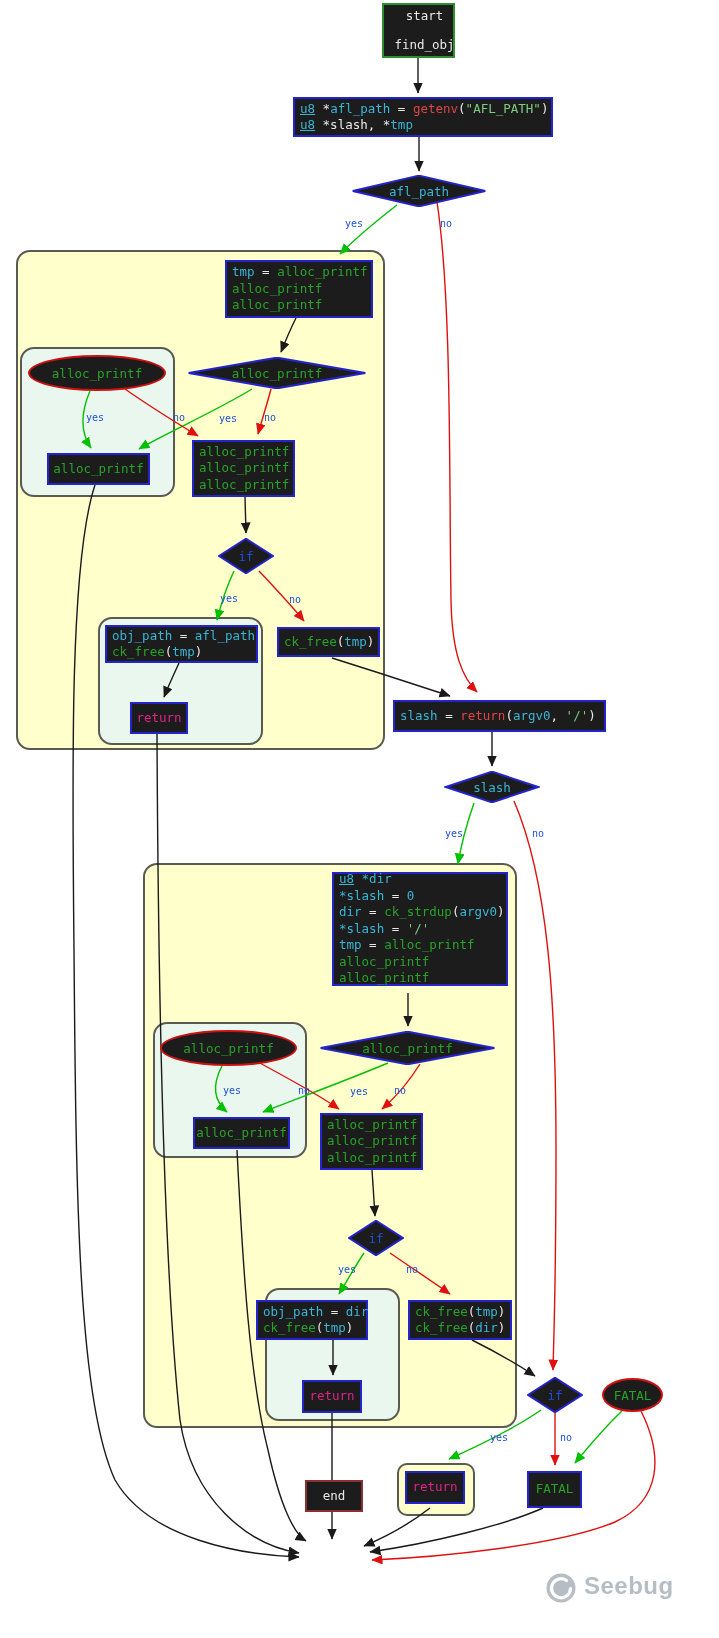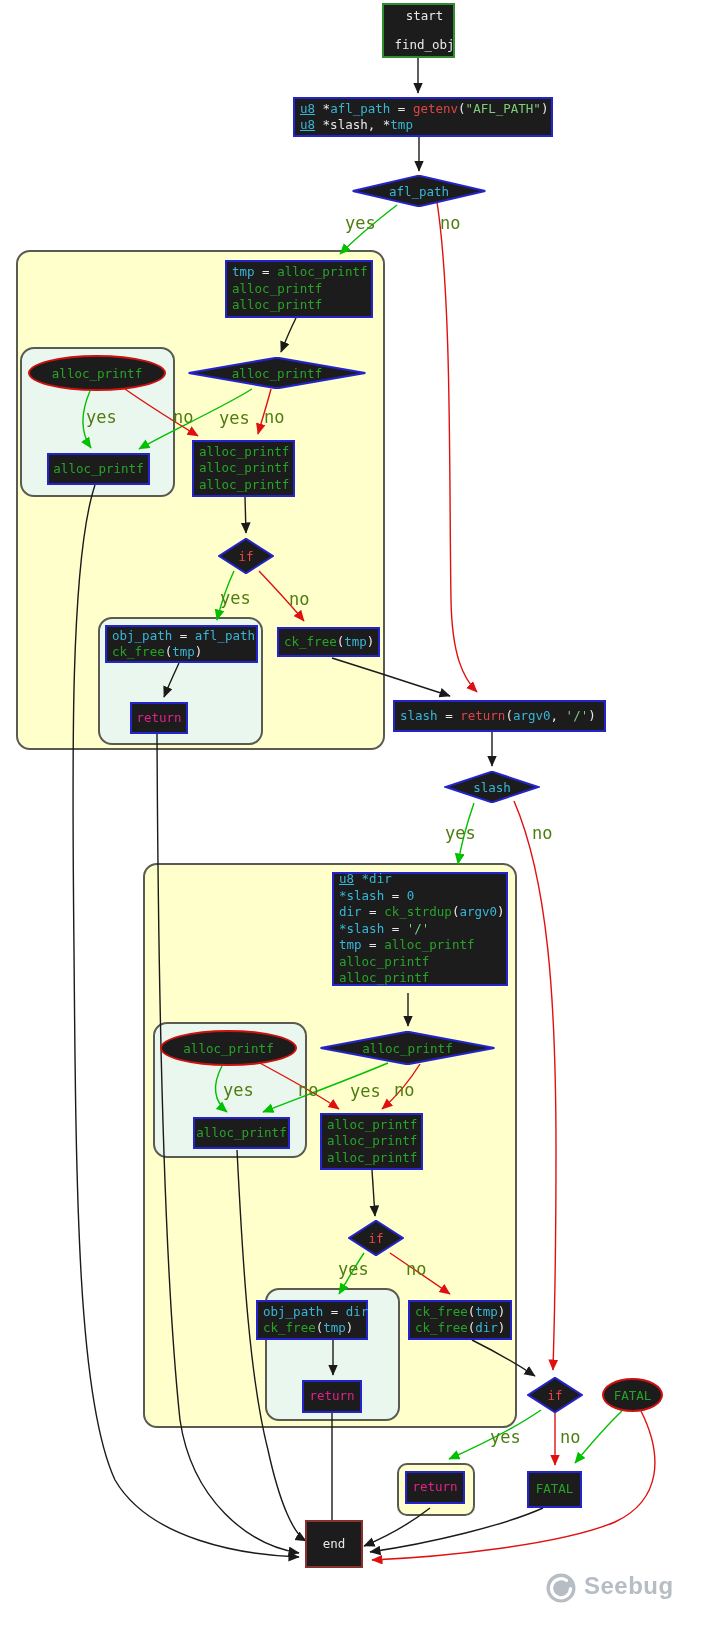--- a/index.html
+++ b/index.html
@@ -16,25 +16,25 @@
   .lbl{align-items:center;text-align:center;}
   .startnode{border-color:#2f8f2f;align-items:center;row-gap:13px;padding-left:12px;}
   .endnode{border-color:#8b2f2f;}
   .ellipse{position:absolute;background:#1c1c1c;border:2px solid #cc1111;border-radius:50%;
            box-sizing:border-box;z-index:3;display:flex;align-items:center;justify-content:center;
            font-size:12.5px;color:#e8e8e8;}
   .diamond{position:absolute;z-index:3;}
   .dshape{position:absolute;left:0;top:0;width:100%;height:100%;}
   .dshape polygon{fill:#1c1c1c;stroke:#2424cc;stroke-width:2;vector-effect:non-scaling-stroke;}
   .dlabel{position:absolute;left:0;top:0;width:100%;height:100%;display:flex;align-items:center;
-          justify-content:center;font-size:12.5px;color:#ef4444;}
+          justify-content:center;font-size:12.5px;color:#1d4ed8;}
   .ln{white-space:pre;}
   .t-plain{color:#e8e8e8}.t-cyan{color:#38b6d8}.t-green{color:#27a427}.t-red{color:#e04545}
   .t-str{color:#7ecc7e}.t-magenta{color:#e0218a}.t-underline{text-decoration:underline}
-  .elabel{position:absolute;z-index:4;color:#4d7c0f;font-size:17px;line-height:13px;}
+  .elabel{position:absolute;z-index:4;color:#1d4ed8;font-size:10px;line-height:13px;}
   .watermark{position:absolute;left:545px;top:1572px;display:flex;align-items:flex-start;gap:7px;z-index:4;}
   .wtext{color:#b6bdc4;font-family:"Liberation Sans",sans-serif;font-size:24px;font-weight:600;letter-spacing:0.5px;}
 </style>
 </head>
 <body>
 
 <div id="canvas">
 
   <div class="region r-yellow" style="left:16px;top:250px;width:369px;height:500px"></div>
   <div class="region r-mint" style="left:20px;top:347px;width:155px;height:150px"></div>
@@ -240,21 +240,21 @@
   </div>
 
   <div class="node lbl" style="left:405px;top:1471px;width:60px;height:33px">
     <span class="t-magenta">return</span>
   </div>
 
   <div class="node lbl" style="left:527px;top:1471px;width:55px;height:37px">
     <span class="t-green">FATAL</span>
   </div>
 
-  <div class="node lbl endnode" style="left:305px;top:1520px;width:58px;height:48px">
+  <div class="node lbl endnode" style="left:305px;top:1480px;width:58px;height:32px">
     <span>end</span>
   </div>
 
   <span class="elabel" style="left:86px;top:411px">yes</span>
   <span class="elabel" style="left:173px;top:411px">no</span>
   <span class="elabel" style="left:219px;top:412px">yes</span>
   <span class="elabel" style="left:264px;top:411px">no</span>
   <span class="elabel" style="left:220px;top:592px">yes</span>
   <span class="elabel" style="left:289px;top:593px">no</span>
   <span class="elabel" style="left:223px;top:1084px">yes</span>

